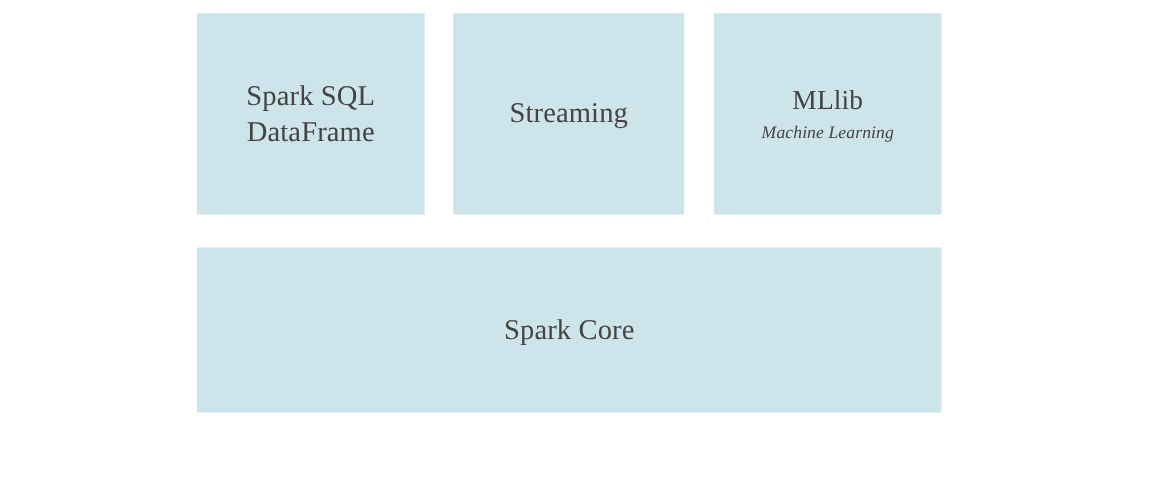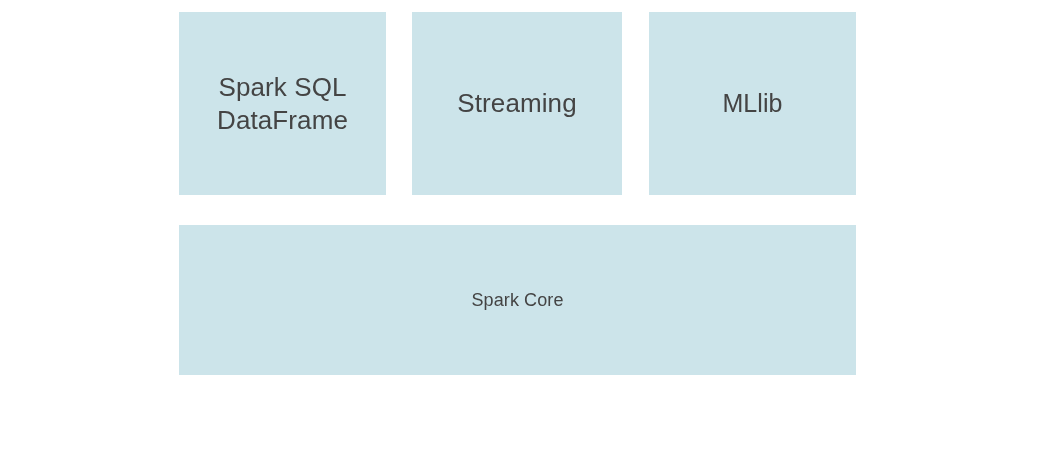--- a/index.html
+++ b/index.html
@@ -12,20 +12,21 @@
     height: 457px;
     font-family: "Liberation Sans", sans-serif;
     overflow: hidden;
   }
   #stack {
     position: absolute;
     left: 0;
     top: 0;
     width: 953px;
     height: 457px;
+    font-family: Liberation Serif, serif;
   }
   .box {
     position: absolute;
     background: #cce4ea;
     display: flex;
     flex-direction: column;
     align-items: center;
     justify-content: center;
     color: #444444;
     text-align: center;
@@ -55,41 +56,42 @@
     font-size: 25px;
   }
   .box-subtitle {
     font-size: 16px;
     font-style: italic;
     font-weight: 400;
     margin-top: 3px;
     letter-spacing: 0.1px;
   }
   #box-spark-core .box-title {
-    font-size: 18px;
+    font-size: 26px;
   }
 </style>
 </head>
 <body>
 
 <div id="stack">
 
   <div class="layer-row">
 
     <div class="box" id="box-spark-sql">
       <span class="box-title">Spark SQL
 DataFrame</span>
     </div>
 
     <div class="box" id="box-streaming">
       <span class="box-title">Streaming</span>
     </div>
 
     <div class="box" id="box-mllib">
       <span class="box-title">MLlib</span>
+      <span class="box-subtitle">Machine Learning</span>
     </div>
 
   </div>
 
   <div class="box" id="box-spark-core">
     <span class="box-title">Spark Core</span>
   </div>
 
 </div>
 

